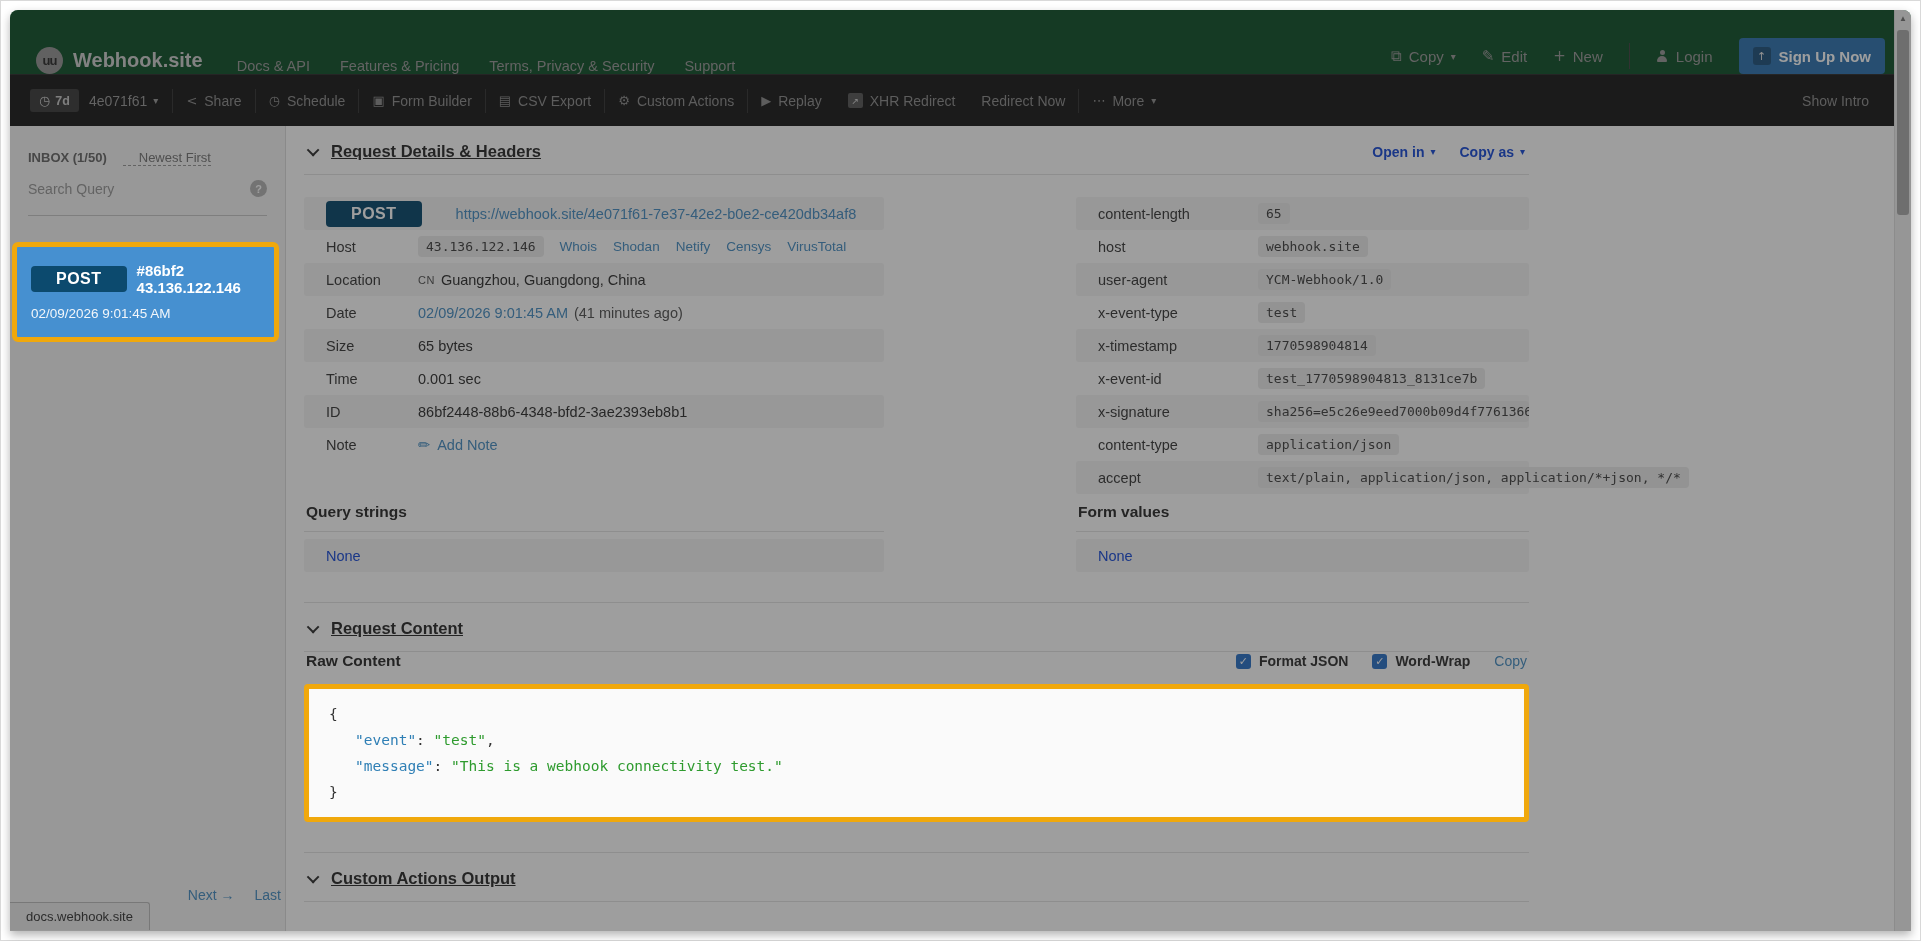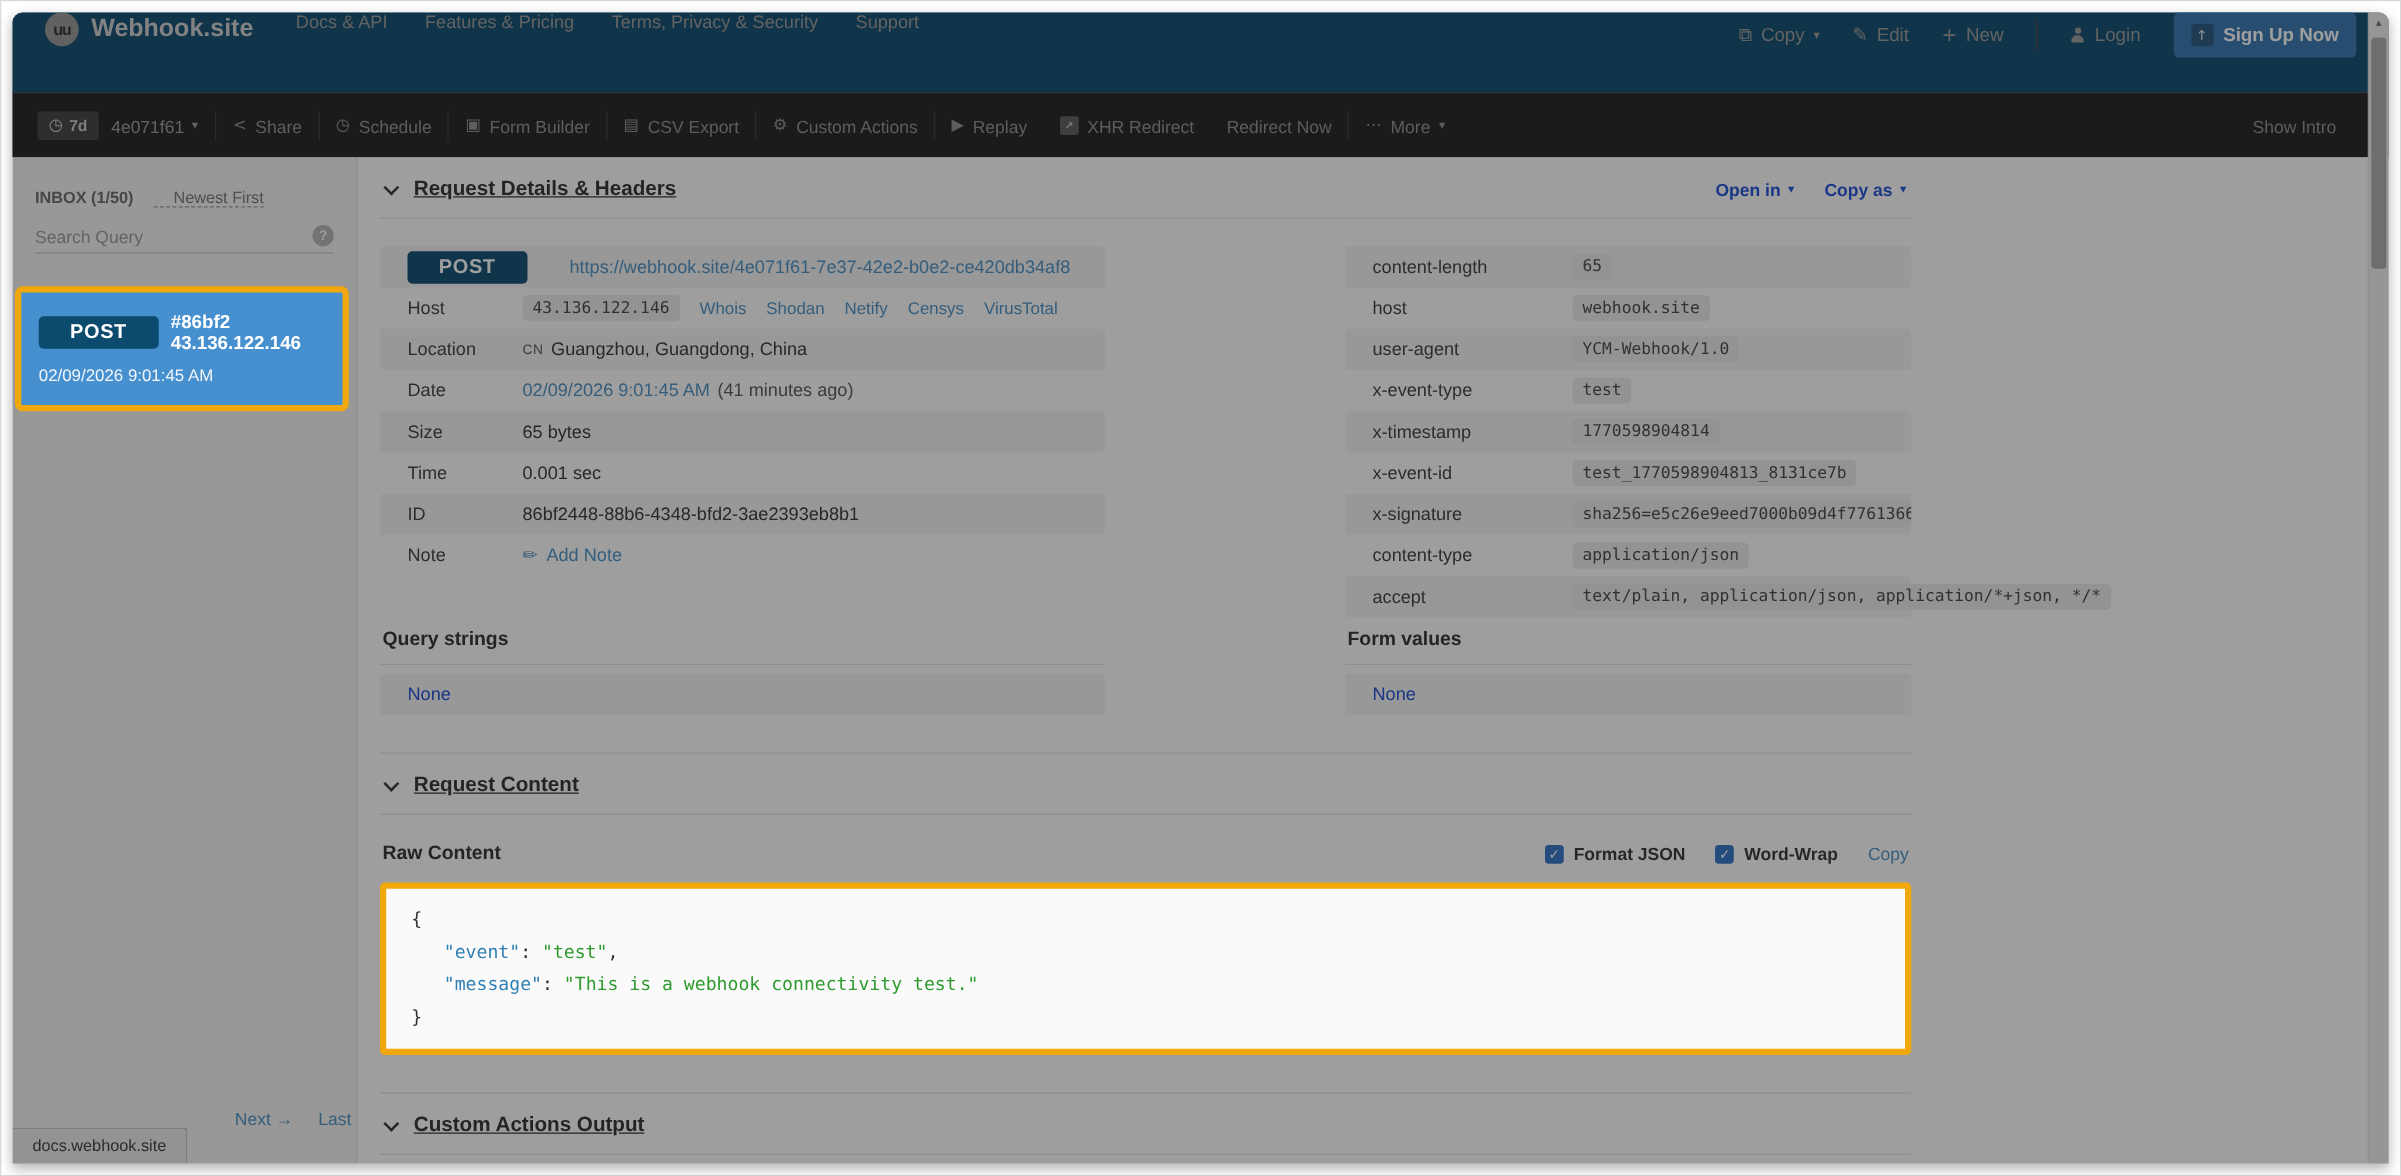--- a/index.html
+++ b/index.html
@@ -11,22 +11,22 @@
     overflow:hidden;
     box-shadow: inset 0 0 0 1px #d9d9d9;
   }
   .window {
     position:absolute; left:10px; top:10px; width:1901px; height:921px;
     background:#ffffff; border-radius:8px 8px 0 0;
     box-shadow:0 4px 10px rgba(0,0,0,0.3);
   }
   
   .navbar {
-    height:64px; background:#0c4a6e; border-radius:8px 8px 0 0;
-    display:flex; align-items:flex-start; padding:0 26px;
+    height:64px; background:#14532d; border-radius:8px 8px 0 0;
+    display:flex; align-items:flex-end; padding:0 26px;
   }
   .brand { display:flex; align-items:center; gap:10px; margin-right:34px; cursor:pointer; }
   .logo-circle {
     width:27px; height:27px; border-radius:50%; background:#979797;
     color:#2e2e2e; font-weight:bold; font-size:13px;
     display:flex; align-items:center; justify-content:center;
     letter-spacing:-1px;
   }
   .brand-name { color:#cfcfcf; font-size:20px; font-weight:bold; }
   .nav-links { display:flex; gap:30px; }
@@ -79,21 +79,21 @@
   .content { display:flex; height:805px; background:#ffffff; }
   .sidebar {
     width:276px; background:#f4f4f4; border-right:1px solid #dddddd;
     position:relative; flex-shrink:0;
   }
   .inbox-row { padding:24px 0 0 18px; font-size:13px; color:#666; display:flex; gap:16px; }
   .inbox-label { font-weight:bold; color:#6a6a6a; }
   .sort-label { color:#777; border-bottom:1px dashed #999; cursor:pointer;padding-left:16px; }
   .search-row {
     margin:14px 18px 0 18px; border-bottom:1px solid #c9c9c9;
-    display:flex; align-items:center; padding-bottom:5px;
+    display:flex; align-items:center; padding-bottom:18px;
   }
   .search-input {
     border:none; background:transparent; outline:none; flex:1;
     font-size:14px; color:#555; font-family:"Liberation Sans", sans-serif;
   }
   .search-input::placeholder { color:#9a9a9a; }
   .help-icon {
     width:17px; height:17px; border-radius:50%; background:#b5b5b5;
     color:#ffffff; font-size:11px; font-weight:bold;
     display:flex; align-items:center; justify-content:center; cursor:pointer;
@@ -160,21 +160,21 @@
   .subhead {
     font-weight:bold; font-size:15.5px; color:#2e2e2e;
     border-bottom:1px solid #e3e3e3; padding:0 0 10px 2px;
   }
   .qs-head { margin-top:42px; }
   .fv-head { margin-top:9px; }
   .none-row {
     min-height:33px; background:#f4f4f4; border-radius:3px; color:#1d4ed8;
     display:flex; align-items:center; padding-left:22px; font-size:14.5px; margin-top:7px;
   }
-  .raw-row { display:flex; align-items:center; margin-top:22px; padding:0 2px; }
+  .raw-row { display:flex; align-items:center; padding:0 2px; }
   .raw-title { font-weight:bold; font-size:15.5px; color:#2e2e2e; }
   .raw-controls { margin-left:auto; display:flex; align-items:center; gap:24px; }
   .cb-group { display:flex; align-items:center; gap:8px; cursor:pointer; }
   .checkbox {
     width:15px; height:15px; background:#2e74c9; border-radius:3px;
     color:#ffffff; font-size:11px; display:flex; align-items:center; justify-content:center;
   }
   .cb-label { font-weight:bold; font-size:14px; color:#333; }
   .raw-block {
     margin-top:14px; border:5px solid #f0a80c; border-radius:4px;

